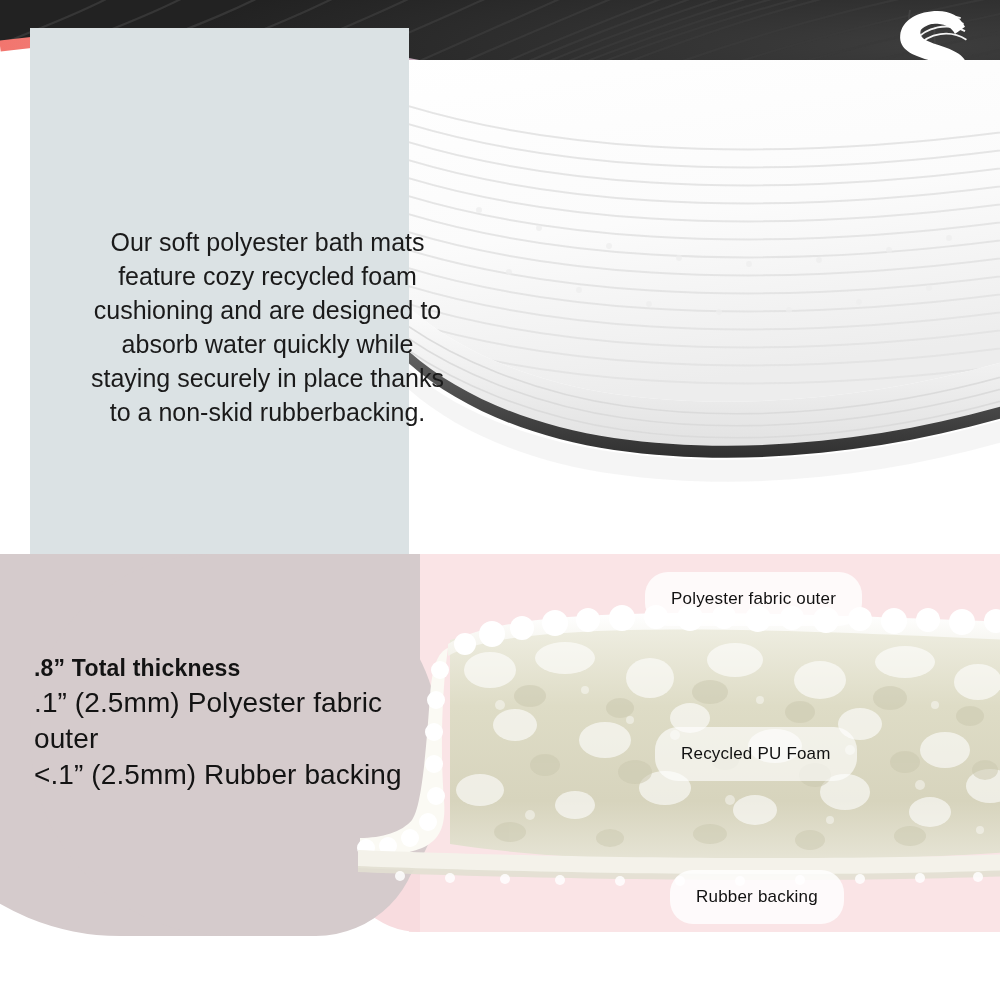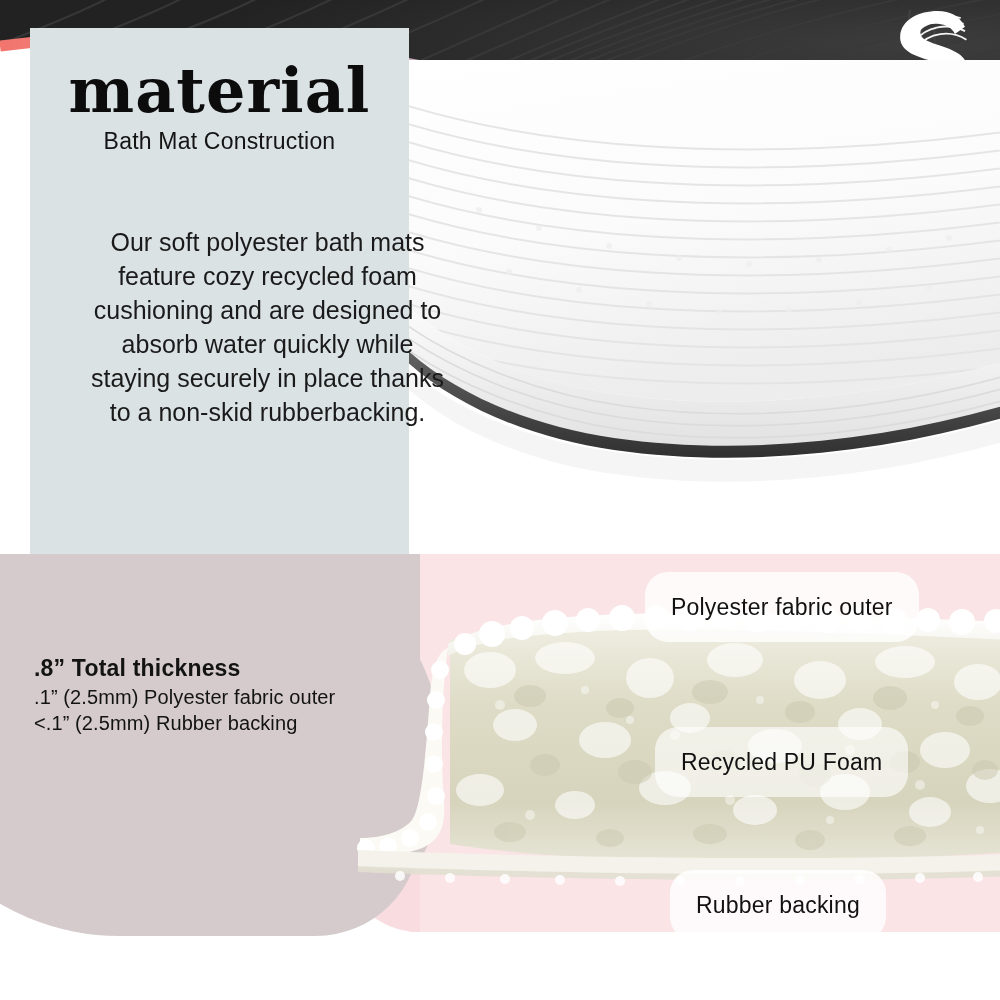--- a/index.html
+++ b/index.html
@@ -134,21 +134,21 @@
     color: #131313;
     font-family: "Liberation Sans", sans-serif;
   }
   .spec-head {
     font-size: 23px;
     font-weight: bold;
     margin-bottom: 3px;
     letter-spacing: 0.2px;
   }
   .spec-line {
-    font-size: 20px;
+    font-size: 28px;
     line-height: 1.29;
     letter-spacing: 0.1px;
   }
 
   
   .xsec {
     position: absolute;
     left: 330px;
     top: 600px;
     width: 670px;
@@ -158,24 +158,24 @@
 
   
   .pill {
     position: absolute;
     display: flex;
     align-items: center;
     justify-content: center;
     height: 46px;
     border-radius: 23px;
     font-family: "Liberation Sans", sans-serif;
-    font-size: 23px;
+    font-size: 17px;
     color: #111111;
     white-space: nowrap;
-    padding: 12px 26px;
+    padding: 4px 26px;
     letter-spacing: 0.2px;
   }
   .pill-outer {
     left: 645px; top: 572px;
     background: rgba(255,255,255,0.80);
   }
   .pill-foam {
     left: 655px; top: 727px;
     background: rgba(255,255,255,0.62);
   }
@@ -477,24 +477,20 @@
           <circle cx="350" cy="281" r="5"></circle>
         <circle cx="410" cy="281" r="5"></circle>
           <circle cx="470" cy="280" r="5"></circle>
         <circle cx="530" cy="279" r="5"></circle>
           <circle cx="590" cy="278" r="5"></circle>
         <circle cx="648" cy="277" r="5"></circle>
       </g>
     </svg>
   </div>
 
-  <div class="text-col">
-    <h1 class="title">material</h1>
-    <p class="subtitle">Bath Mat Construction</p>
-  </div>
 
   <div class="body-copy">Our soft polyester bath mats feature cozy recycled foam cushioning and are designed to absorb water quickly while staying securely in place thanks to a non-skid rubberbacking.</div>
 
   <div class="spec-block">
     <div class="spec-head">.8” Total thickness</div>
     <div class="spec-line">.1” (2.5mm) Polyester fabric outer</div>
     <div class="spec-line">&lt;.1” (2.5mm) Rubber backing</div>
   </div>
 
   <div class="pill pill-outer">Polyester fabric outer</div>

